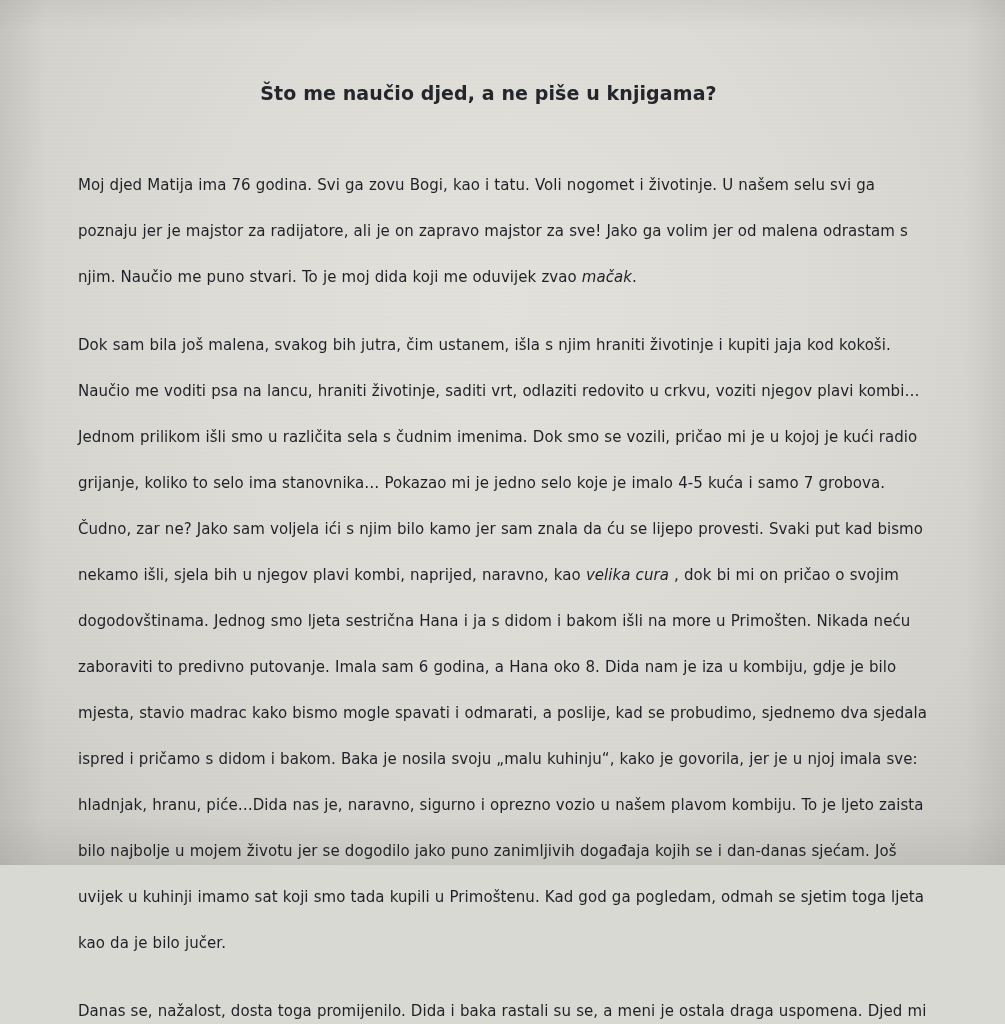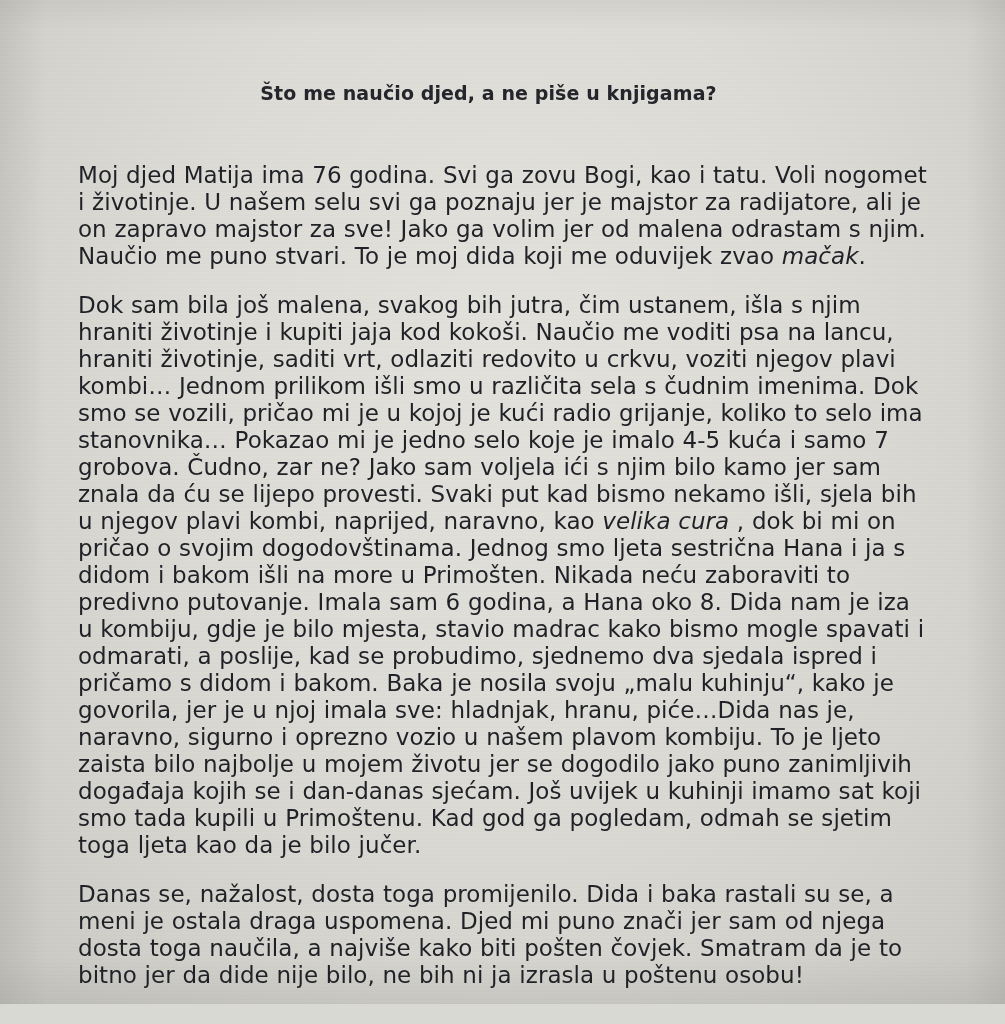--- a/index.html
+++ b/index.html
@@ -9,21 +9,21 @@
   body {
     width: 1005px;
     height: 1024px;
     background: #d9d9d4;
     font-family: "DejaVu Sans", sans-serif;
     overflow: hidden;
   }
   .page {
     position: relative;
     width: 1005px;
-    height: 1004px;
+    height: 865px;
     box-sizing: border-box;
     background:
       radial-gradient(ellipse at 50% 35%, #e2e1dc 0%, #dcdbd6 45%, #d2d1cc 78%, #c8c7c2 100%);
   }
   
   .page::before {
     content: "";
     position: absolute;
     left: 0; top: 0; right: 0; bottom: 0;
     background:
@@ -45,22 +45,22 @@
     letter-spacing: 0.1px;
     margin: 0;
     padding-top: 82px;
     padding-right: 28px;
   }
   .body-text {
     margin-top: 58px;
   }
   p.para {
     margin: 0 0 22px 0;
-    font-size: 23px;
-    line-height: 27px;
+    font-size: 15px;
+    line-height: 46px;
     color: #1f2126;
     text-align: left;
     letter-spacing: 0.05px;
     word-spacing: 0.3px;
   }
   p.para:last-child {
     margin-bottom: 0;
   }
   em.it {
     font-style: italic;

